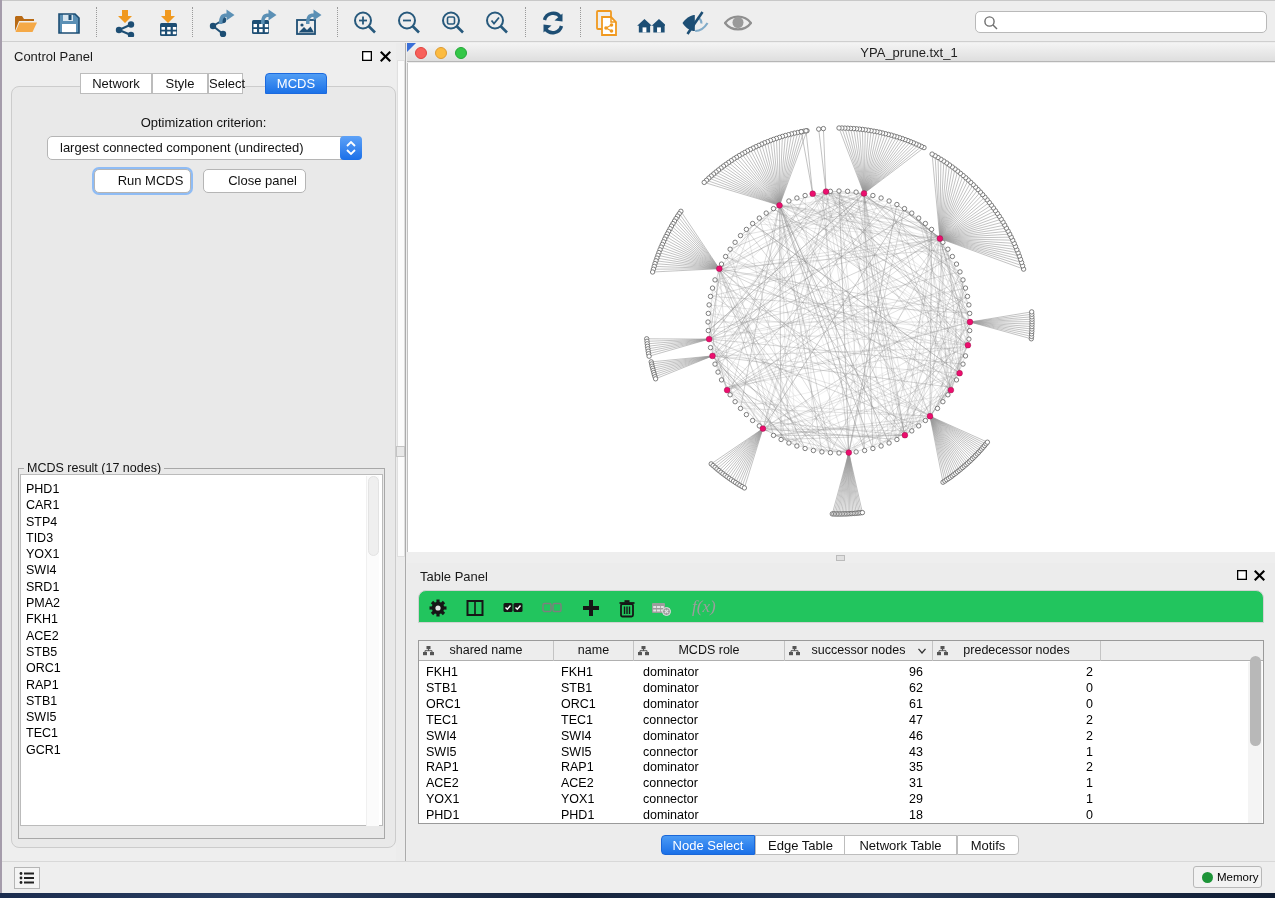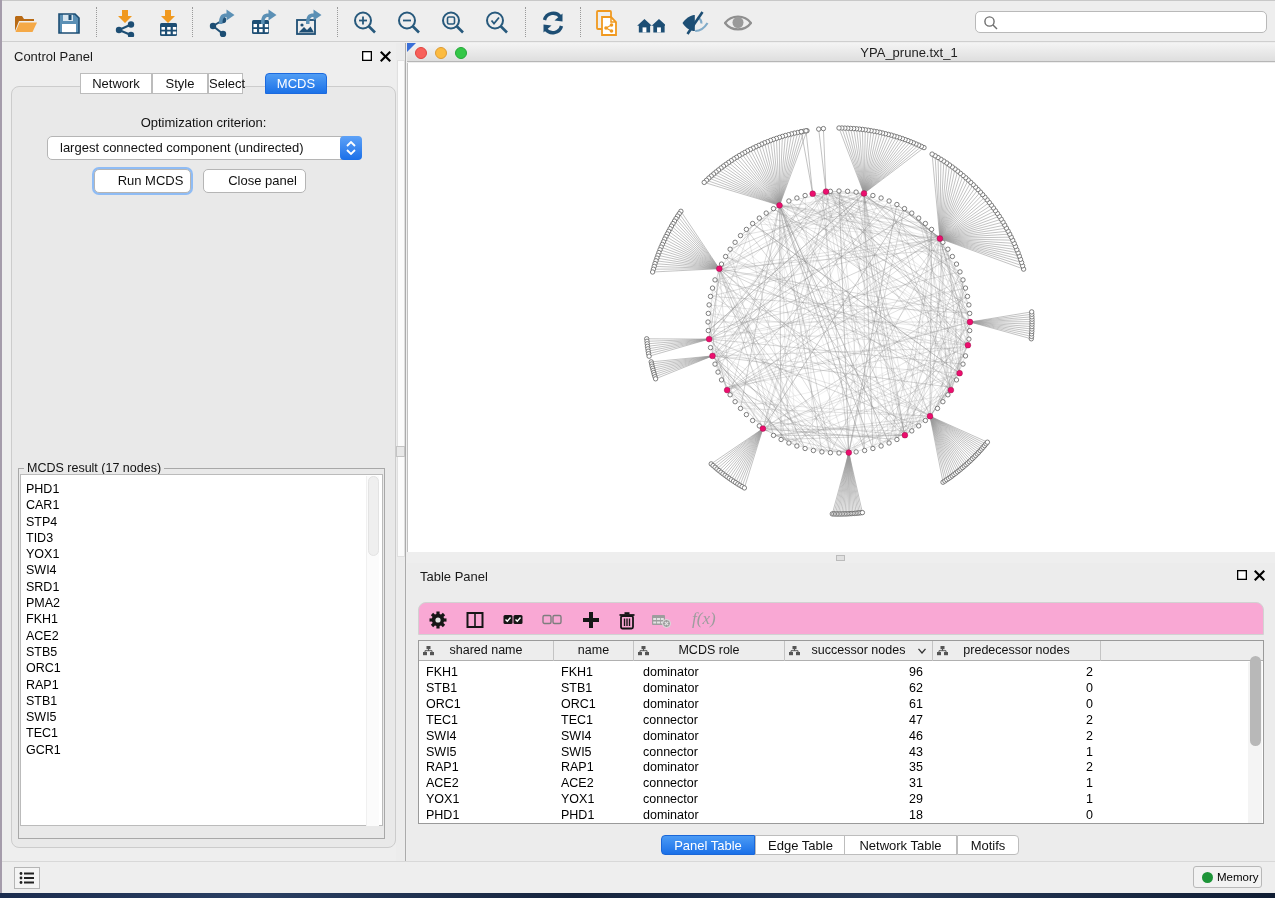--- a/index.html
+++ b/index.html
@@ -41,21 +41,21 @@
 #netwin { left:407px; top:43px; width:868px; height:510px; }
 #net-title { position:absolute; left:0; top:0; width:100%; height:19px; background:linear-gradient(#f4f4f4,#dedede); border-bottom:1px solid #b6b6b6; }
 #net-title .t { position:absolute; left:0; width:100%; text-align:center; top:2px; font-size:13px; color:#222; padding-left:136px; }
 .light { position:absolute; top:4px; width:12px; height:12px; border-radius:50%; }
 #net-canvas { position:absolute; left:0; top:20px; width:868px; height:489px; background:#ffffff; border-left:1px solid #c0c0c0; }
 #hgrip { left:836px; top:555px; width:9px; height:6px; background:#e0e0e0; border:1px solid #bbb; }
 
 
 #tablepanel { left:407px; top:563px; width:868px; height:330px; background:#ececec; }
 #tp-title { position:absolute; left:13px; top:6px; font-size:13px; color:#1a1a1a; }
-#tp-toolbar { position:absolute; left:11px; top:39px; width:846px; height:33px; background:#f9a8d4; border:1px solid #d2d2d2; border-radius:8px 8px 0 0; }
+#tp-toolbar { position:absolute; left:11px; top:27px; width:846px; height:33px; background:#22c55e; border:1px solid #d2d2d2; border-radius:8px 8px 0 0; }
 #tp-table { position:absolute; left:11px; top:77px; width:846px; height:184px; background:#ffffff; border:1px solid #9a9a9a; }
 #tp-header { position:absolute; left:0; top:0; width:844px; height:20px; background:#ededed; border-bottom:1px solid #b0b0b0; font-size:12.5px; color:#111; }
 .hc { position:absolute; top:0; height:20px; border-right:1px solid #c4c4c4; text-align:center; line-height:19px; }
 .rowtext { position:absolute; font-size:12.5px; color:#000; }
 #tp-sb { position:absolute; right:1px; top:21px; width:14px; height:161px; background:#f4f4f4; }
 #tp-sb-thumb { position:absolute; left:1.5px; top:-6px; width:11px; height:90px; background:#b8b8b8; border-radius:6px; }
 #tp-tabs { position:absolute; left:254px; top:272px; height:20px; }
 .btab { position:absolute; top:0; height:20px; background:#ffffff; border:1px solid #bdbdbd; font-size:13px; color:#111; text-align:center; line-height:19px; }
 .btab.sel { background:linear-gradient(#4b9bf5,#1a70e8); color:#fff; border-color:#1a67d8; }
 #memory { position:absolute; left:1191px; top:4px; width:69px; height:22px; background:#f2f2f2; border:1px solid #b8b8b8; border-radius:3px; font-size:11.5px; color:#000; line-height:20px; text-align:left; padding-left:23px; }
@@ -1334,21 +1334,21 @@
       <div class="rowtext" style="left:7px;top:167px;">PHD1</div>
       <div class="rowtext" style="left:142px;top:167px;">PHD1</div>
       <div class="rowtext" style="left:224px;top:167px;">dominator</div>
       <div class="rowtext" style="left:366px;top:167px;width:138px;text-align:right;">18</div>
       <div class="rowtext" style="left:514px;top:167px;width:160px;text-align:right;">0</div>
       <div id="tp-sb">
         <div id="tp-sb-thumb"></div>
       </div>
   </div>
   <div id="tp-tabs">
-    <div class="btab sel" style="left:0;width:94px;border-radius:4px 0 0 4px;">Panel Table</div>
+    <div class="btab sel" style="left:0;width:94px;border-radius:4px 0 0 4px;">Node Select</div>
     <div class="btab" style="left:94px;width:91px;">Edge Table</div>
     <div class="btab" style="left:183px;width:113px;">Network Table</div>
     <div class="btab" style="left:296px;width:62px;border-radius:0 4px 4px 0;">Motifs</div>
   </div>
 
 </div>
 
 <div class="abs" id="statusbar">
   <div id="sb-btn">
     <svg width="16" height="14" style="position:absolute;left:4px;top:3px" viewBox="0 0 16 14">

